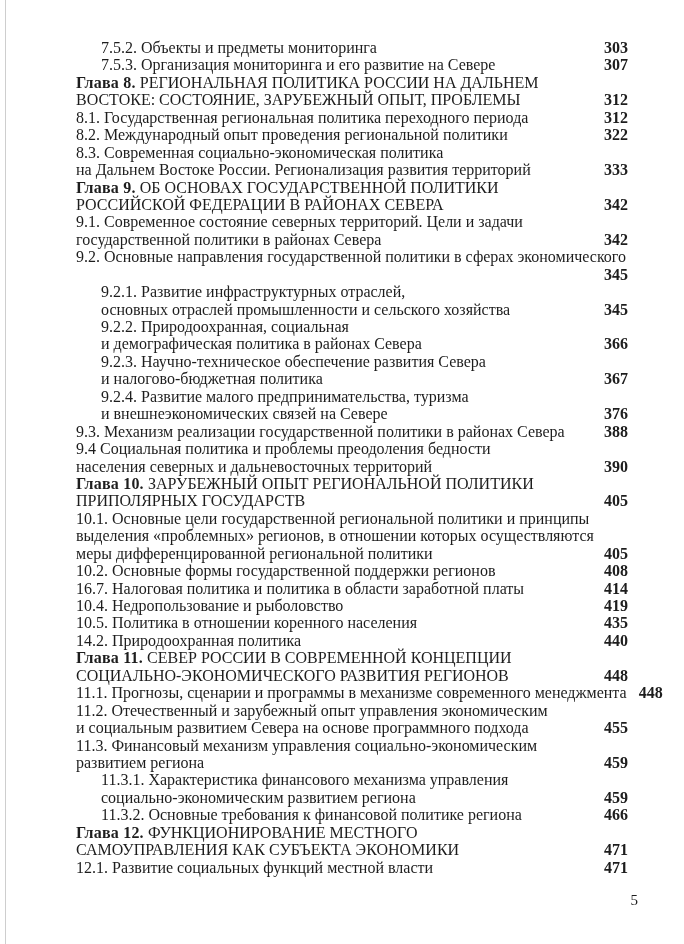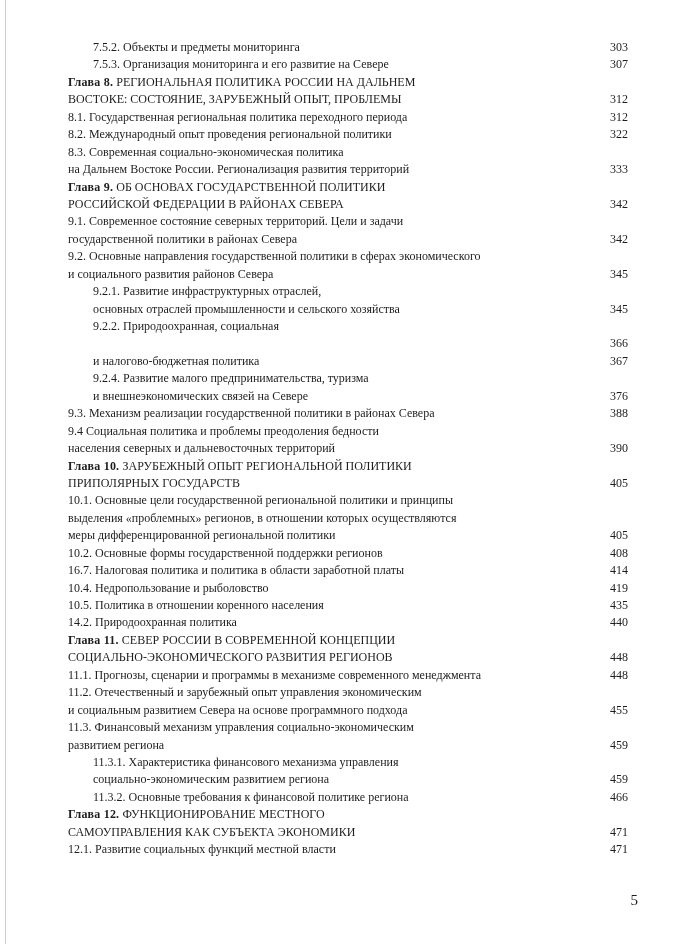--- a/index.html
+++ b/index.html
@@ -19,24 +19,24 @@
     position: absolute;
     left: 5px;
     top: 0;
     bottom: 0;
     width: 1px;
     background: #c2c2c2;
     opacity: 0.8;
   }
   .toc {
     position: absolute;
-    left: 68px;
+    left: 76px;
     right: 56px;
     top: 39px;
-    font-size: 12px;
+    font-size: 16px;
   }
   .toc-row {
     display: flex;
     align-items: baseline;
     line-height: 17.45px;
     height: 17.45px;
     white-space: nowrap;
   }
   .toc-row.indent {
     padding-left: 25px;
@@ -46,20 +46,21 @@
   }
   .toc-text b {
     font-weight: bold;
     letter-spacing: 0.2px;
   }
   .toc-page {
     margin-left: auto;
     padding-left: 8px;
     text-align: right;
     min-width: 28px;
+    font-weight: bold;
   }
   .folio {
     position: absolute;
     right: 46px;
     top: 892px;
     font-size: 15px;
     color: #1d1d1d;
   }
 </style>
 </head>
@@ -114,37 +115,41 @@
     </div>
     <div class="toc-row">
       <span class="toc-text">государственной политики в районах Севера</span>
       <span class="toc-page">342</span>
     </div>
     <div class="toc-row">
       <span class="toc-text">9.2. Основные направления государственной политики в сферах экономического</span>
       <span class="toc-page"></span>
     </div>
     <div class="toc-row">
-      <span class="toc-text">и социального развития районов Севера</span>
       <span class="toc-page">345</span>
     </div>
     <div class="toc-row indent">
       <span class="toc-text">9.2.1. Развитие инфраструктурных отраслей,</span>
       <span class="toc-page"></span>
     </div>
     <div class="toc-row indent">
       <span class="toc-text">основных отраслей промышленности и сельского хозяйства</span>
       <span class="toc-page">345</span>
     </div>
     <div class="toc-row indent">
       <span class="toc-text">9.2.2. Природоохранная, социальная</span>
       <span class="toc-page"></span>
     </div>
     <div class="toc-row indent">
+      <span class="toc-text">и демографическая политика в районах Севера</span>
       <span class="toc-page">366</span>
+    </div>
+    <div class="toc-row indent">
+      <span class="toc-text">9.2.3. Научно-техническое обеспечение развития Севера</span>
+      <span class="toc-page"></span>
     </div>
     <div class="toc-row indent">
       <span class="toc-text">и налогово-бюджетная политика</span>
       <span class="toc-page">367</span>
     </div>
     <div class="toc-row indent">
       <span class="toc-text">9.2.4. Развитие малого предпринимательства, туризма</span>
       <span class="toc-page"></span>
     </div>
     <div class="toc-row indent">

